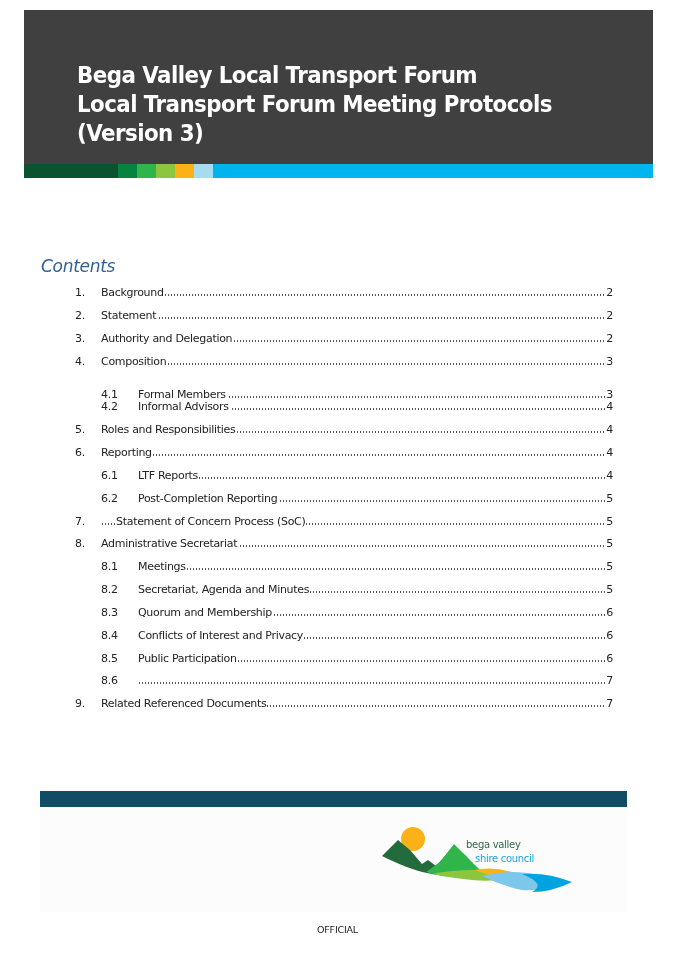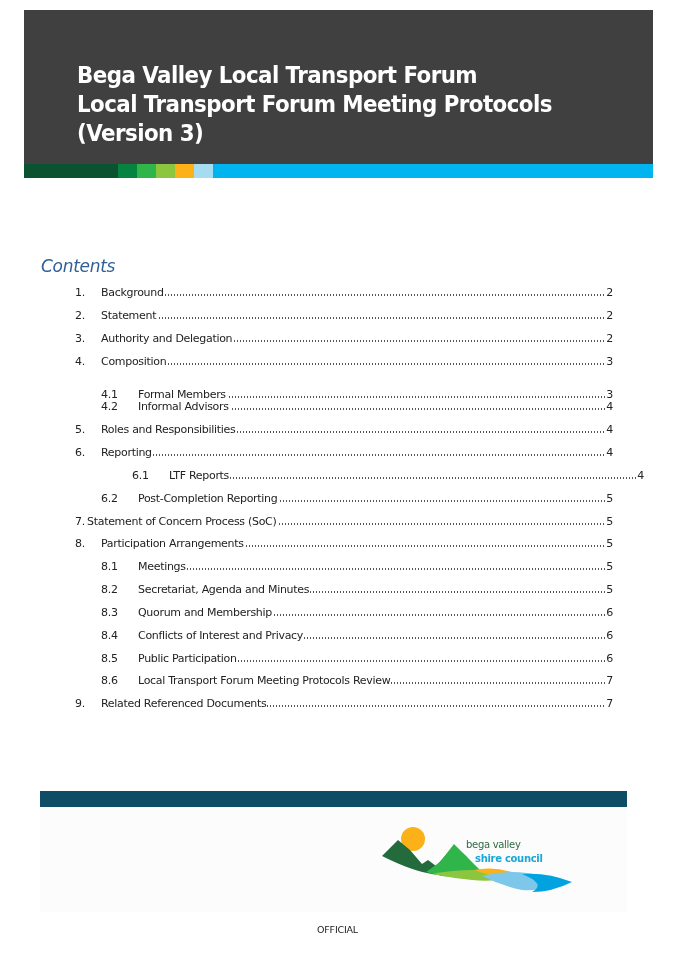--- a/index.html
+++ b/index.html
@@ -54,21 +54,21 @@
     position: absolute; left: 40px; top: 807px; width: 587px; height: 105px;
     background: #fcfcfc;
   }
   .logo { position: absolute; left: 382px; top: 826px; width: 210px; height: 70px; }
   .logo-text {
     position: absolute; left: 466px; top: 838px;
     font-family: "DejaVu Sans", sans-serif; font-size: 10px; line-height: 14px;
     letter-spacing: -0.3px;
   }
   .logo-text .l1 { color: #2e6b45; }
-  .logo-text .l2 { color: #19a6d9; padding-left: 9px; font-weight: bold; }
+  .logo-text .l2 { color: #19a6d9; padding-left: 9px; }
 
   .official {
     position: absolute; left: 0; width: 675px; top: 924px; text-align: center;
     font-size: 9.5px; font-family: "DejaVu Sans", sans-serif; color: #222;
     letter-spacing: -0.2px;
   }
 </style>
 </head>
 <body>
 
@@ -134,42 +134,42 @@
       <span class="toc-dots" style="left: 26px; right: 0px;"></span>
       <span class="toc-text" style="left: 26px;">Roles and Responsibilities</span>
       <span class="toc-page">4</span>
     </div>
     <div class="toc-row" style="left: 75px; width: 538px; top: 159.95px;">
       <span class="toc-num">6.</span>
       <span class="toc-dots" style="left: 26px; right: 0px;"></span>
       <span class="toc-text" style="left: 26px;">Reporting</span>
       <span class="toc-page">4</span>
     </div>
-    <div class="toc-row" style="left: 101px; width: 512px; top: 182.8px; margin-left: 31px;">
+    <div class="toc-row" style="left: 101px; width: 512px; top: 182.8px;">
       <span class="toc-num">6.1</span>
       <span class="toc-dots" style="left: 37px; right: 0px;"></span>
       <span class="toc-text" style="left: 37px;">LTF Reports</span>
       <span class="toc-page">4</span>
     </div>
     <div class="toc-row" style="left: 101px; width: 512px; top: 205.65px;">
       <span class="toc-num">6.2</span>
       <span class="toc-dots" style="left: 37px; right: 0px;"></span>
       <span class="toc-text" style="left: 37px;">Post-Completion Reporting</span>
       <span class="toc-page">5</span>
     </div>
     <div class="toc-row" style="left: 75px; width: 538px; top: 228.5px;">
       <span class="toc-num">7.</span>
       <span class="toc-dots" style="left: 26px; right: 0px;"></span>
-      <span class="toc-text" style="left: 12px;">Statement of Concern Process (SoC)</span>
+      <span class="toc-text" style="left: 41px;">Statement of Concern Process (SoC)</span>
       <span class="toc-page">5</span>
     </div>
     <div class="toc-row" style="left: 75px; width: 538px; top: 251.35px;">
       <span class="toc-num">8.</span>
       <span class="toc-dots" style="left: 26px; right: 0px;"></span>
-      <span class="toc-text" style="left: 26px;">Participation Arrangements</span>
+      <span class="toc-text" style="left: 26px;">Administrative Secretariat</span>
       <span class="toc-page">5</span>
     </div>
     <div class="toc-row" style="left: 101px; width: 512px; top: 274.2px;">
       <span class="toc-num">8.1</span>
       <span class="toc-dots" style="left: 37px; right: 0px;"></span>
       <span class="toc-text" style="left: 37px;">Meetings</span>
       <span class="toc-page">5</span>
     </div>
     <div class="toc-row" style="left: 101px; width: 512px; top: 297.05px;">
       <span class="toc-num">8.2</span>
@@ -191,21 +191,20 @@
     </div>
     <div class="toc-row" style="left: 101px; width: 512px; top: 365.6px;">
       <span class="toc-num">8.5</span>
       <span class="toc-dots" style="left: 37px; right: 0px;"></span>
       <span class="toc-text" style="left: 37px;">Public Participation</span>
       <span class="toc-page">6</span>
     </div>
     <div class="toc-row" style="left: 101px; width: 512px; top: 388.45px;">
       <span class="toc-num">8.6</span>
       <span class="toc-dots" style="left: 37px; right: 0px;"></span>
-      <span class="toc-text" style="left: 37px;">Local Transport Forum Meeting Protocols Review</span>
       <span class="toc-page">7</span>
     </div>
     <div class="toc-row" style="left: 75px; width: 538px; top: 411.3px;">
       <span class="toc-num">9.</span>
       <span class="toc-dots" style="left: 26px; right: 0px;"></span>
       <span class="toc-text" style="left: 26px;">Related Referenced Documents</span>
       <span class="toc-page">7</span>
     </div>
   </div>
 

